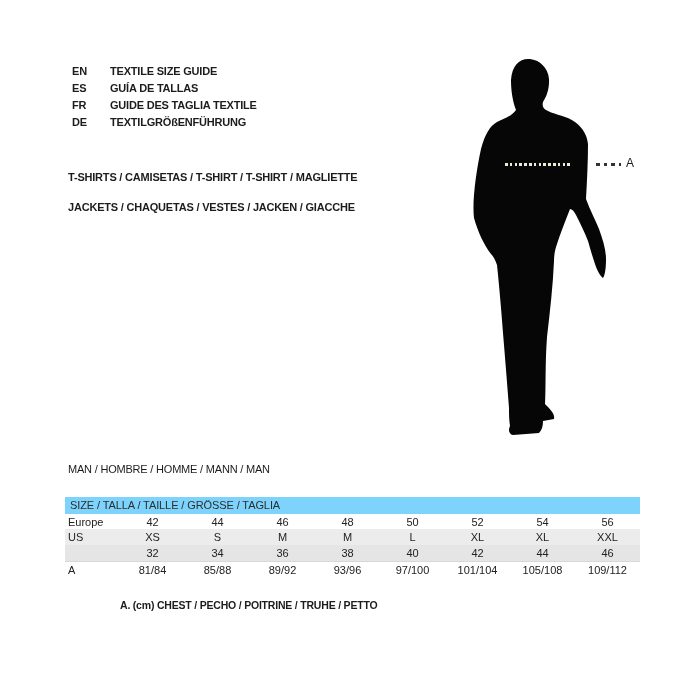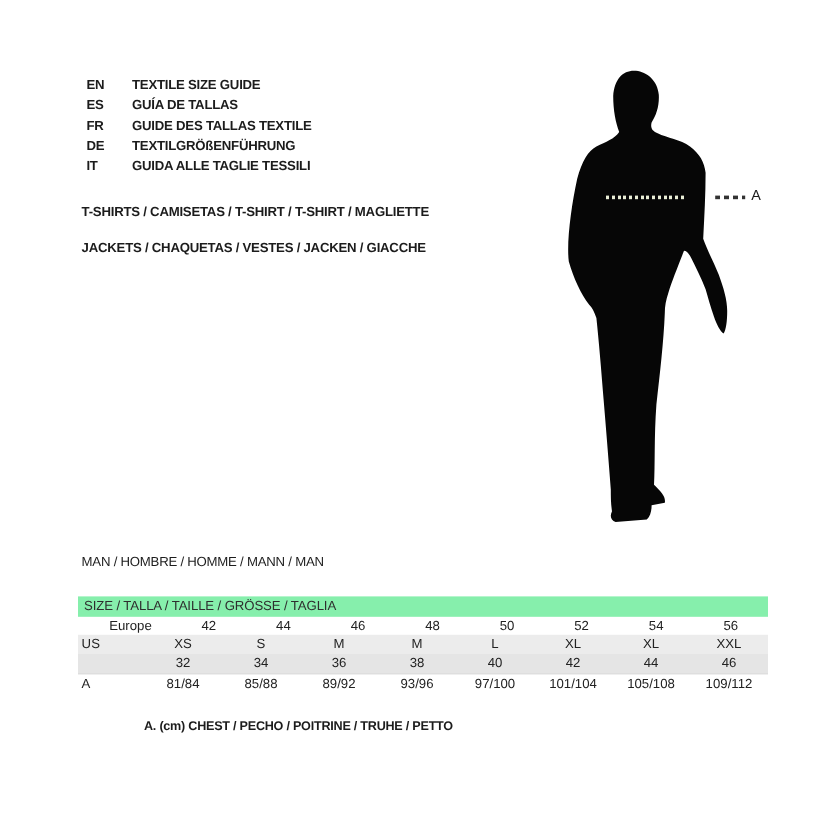--- a/index.html
+++ b/index.html
@@ -44,21 +44,21 @@
   }
   
   #size-table { position:absolute; left:65px; top:497px; width:575px; font-size:11px; }
   .t-header {
     height:17px; line-height:17px; padding-left:5px;
     color:#2e2e2e; letter-spacing:-0.1px;
   }
   .t-row { display:flex; align-items:center; }
   .t-label { width:55px; padding-left:3px; color:#222; }
   .t-cell { flex:1; text-align:center; color:#222; }
-  .h17 { height:17px; } .h15 { height:15px;margin-left:23px; } .h16 { height:16px;align-items:center; }
+  .h17 { height:17px; } .h15 { height:15px; } .h16 { height:16px;align-items:center; }
   
   #footnote {
     position:absolute; left:84px; top:599px; font-size:10.5px; font-weight:700;
     letter-spacing:-0.2px; white-space:nowrap;margin-left:36px;
   }
 </style>
 </head>
 <body>
 
 <div id="page">
@@ -67,29 +67,25 @@
     <div class="lang-row">
       <span class="lang-code">EN</span>
       <span class="lang-label">TEXTILE SIZE GUIDE</span>
     </div>
     <div class="lang-row">
       <span class="lang-code">ES</span>
       <span class="lang-label">GUÍA DE TALLAS</span>
     </div>
     <div class="lang-row">
       <span class="lang-code">FR</span>
-      <span class="lang-label">GUIDE DES TALLAS TEXTILE</span>
+      <span class="lang-label">GUIDE DES TAGLIA TEXTILE</span>
     </div>
     <div class="lang-row">
       <span class="lang-code">DE</span>
       <span class="lang-label">TEXTILGRÖßENFÜHRUNG</span>
-    </div>
-    <div class="lang-row">
-      <span class="lang-code">IT</span>
-      <span class="lang-label">GUIDA ALLE TAGLIE TESSILI</span>
     </div>
   </div>
 
   <div id="garments">
     <div class="garment-line">T-SHIRTS / CAMISETAS / T-SHIRT / T-SHIRT / MAGLIETTE</div>
     <div class="garment-line">JACKETS / CHAQUETAS / VESTES / JACKEN / GIACCHE</div>
   </div>
 
   <div id="figure-area">
     <svg id="man-svg" viewBox="0 0 180 400" xmlns="http://www.w3.org/2000/svg" aria-hidden="true">
@@ -130,21 +126,21 @@
         Z"></path>
     </svg>
     <div class="dash-light"></div>
     <div class="dash-dark"></div>
     <div id="measure-a">A</div>
   </div>
 
   <div id="section-title">MAN / HOMBRE / HOMME / MANN / MAN</div>
 
   <div id="size-table">
-    <div class="t-header" style="background:#86efac;">SIZE / TALLA / TAILLE / GRÖSSE / TAGLIA</div>
+    <div class="t-header" style="background:#7dd3fc;">SIZE / TALLA / TAILLE / GRÖSSE / TAGLIA</div>
 
     <div class="t-row h15">
       <span class="t-label">Europe</span>
       <span class="t-cell">42</span>
       <span class="t-cell">44</span>
       <span class="t-cell">46</span>
       <span class="t-cell">48</span>
       <span class="t-cell">50</span>
       <span class="t-cell">52</span>
       <span class="t-cell">54</span>

